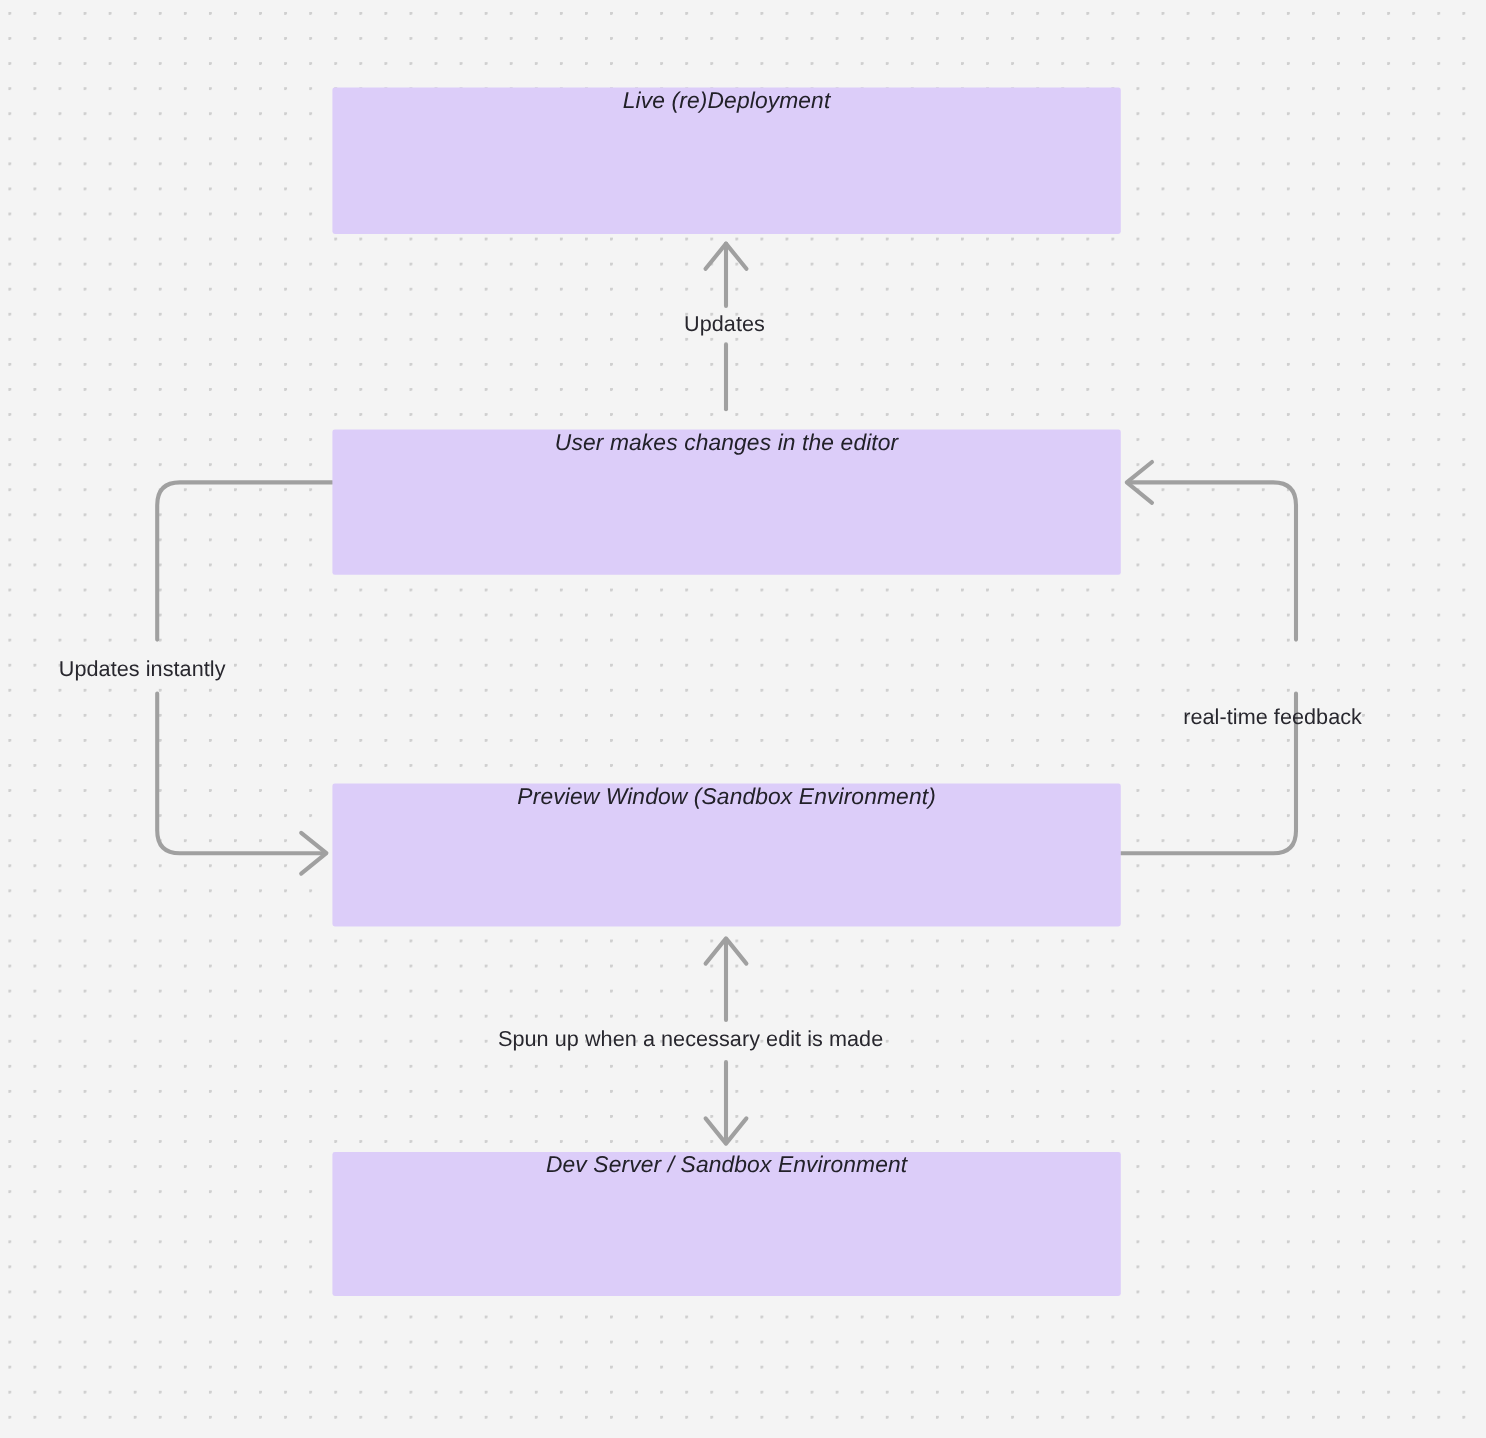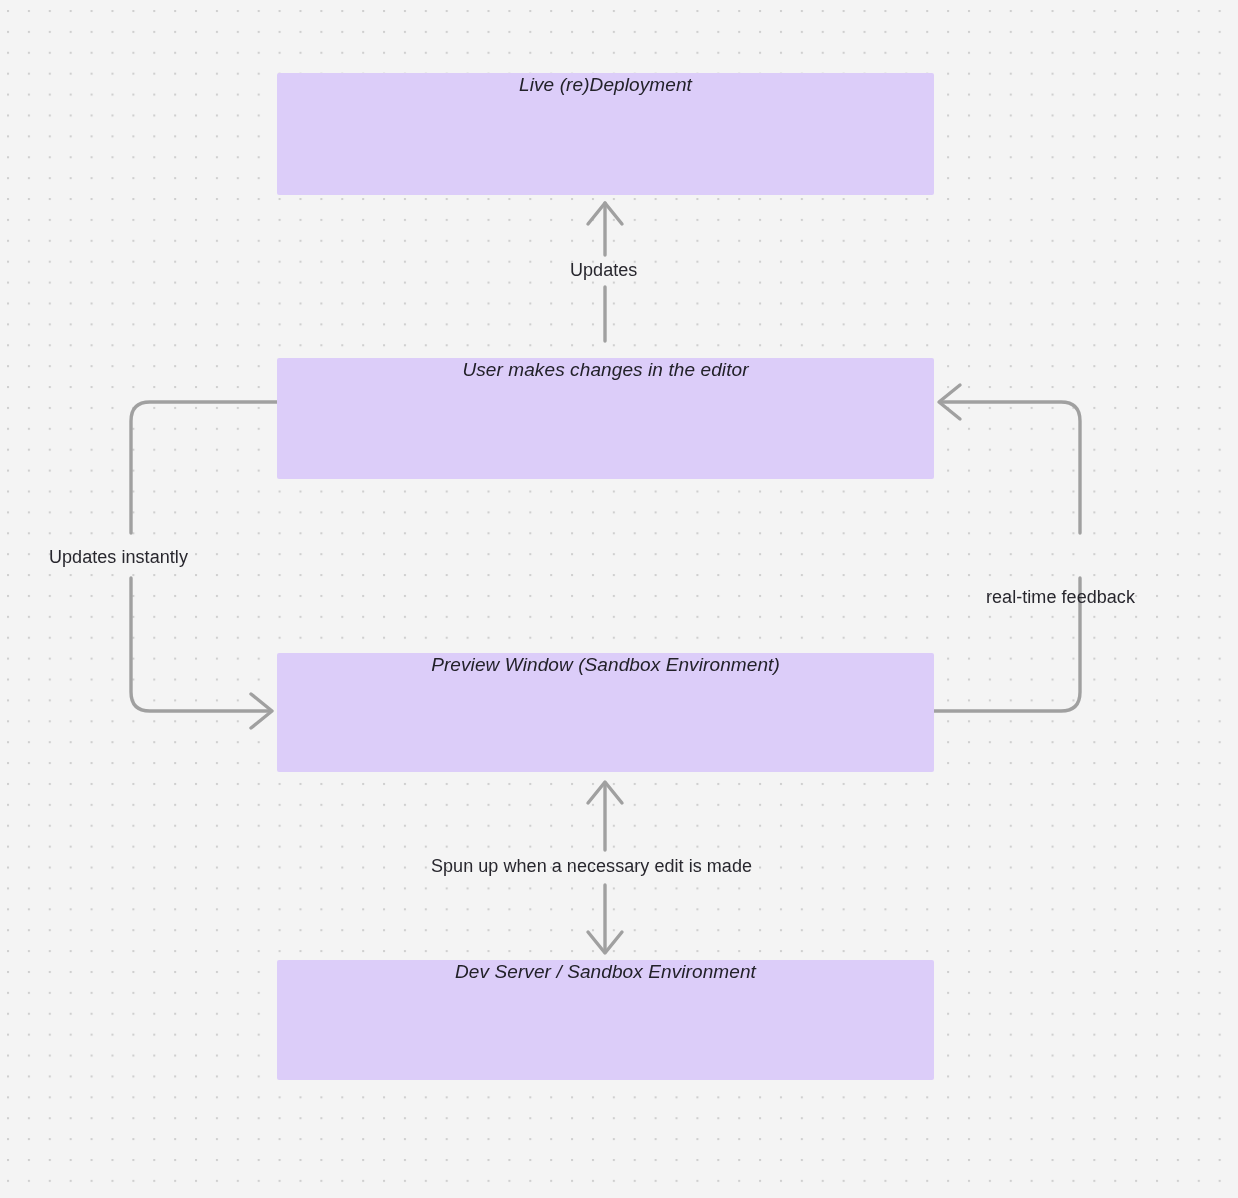--- a/index.html
+++ b/index.html
@@ -70,21 +70,21 @@
   
   #node-live        { left: 277px; top: 73px;  width: 657px; height: 122px; }
   #node-user-edits  { left: 277px; top: 358px; width: 657px; height: 121px; }
   #node-preview     { left: 277px; top: 653px; width: 657px; height: 119px; }
   #node-dev-server  { left: 277px; top: 960px; width: 657px; height: 120px; }
 
   
   #label-publish          { left: 570px; top: 261px; }
   #label-updates          { left: 49px;  top: 548px; text-align: right; }
   #label-realtime         { left: 986px; top: 548px; margin-top: 40px; }
-  #label-spun-up          { left: 415px; top: 857px; margin-left: 16px; }
+  #label-spun-up          { left: 415px; top: 857px; }
 </style>
 </head>
 <body>
 
 <div id="canvas">
 
   <svg class="edge-layer" width="1238" height="1198" viewBox="0 0 1238 1198" fill="none" xmlns="http://www.w3.org/2000/svg">
 
     <g>
 

